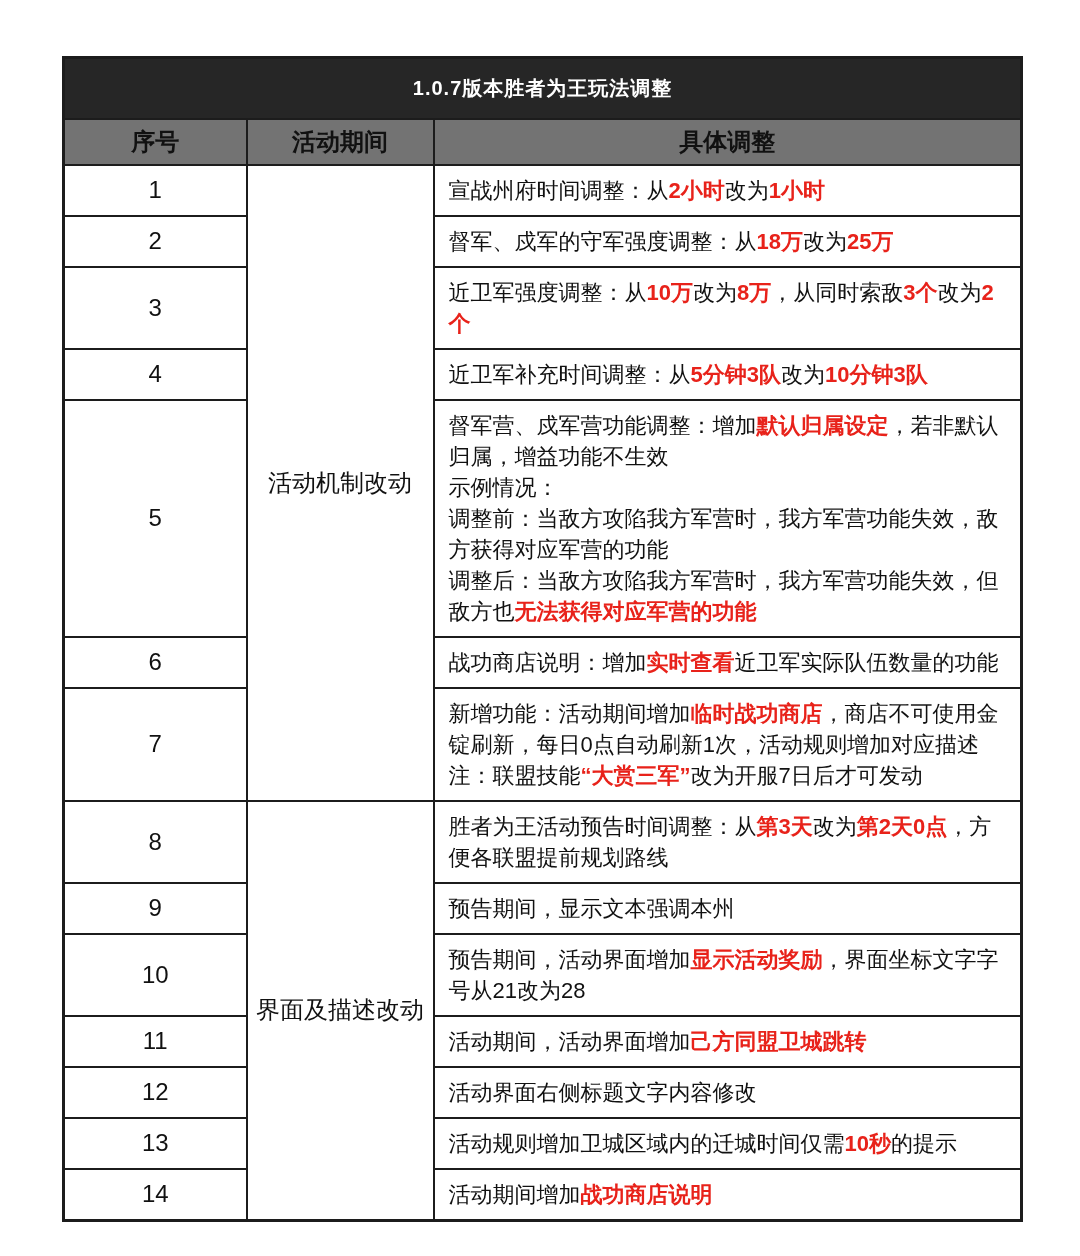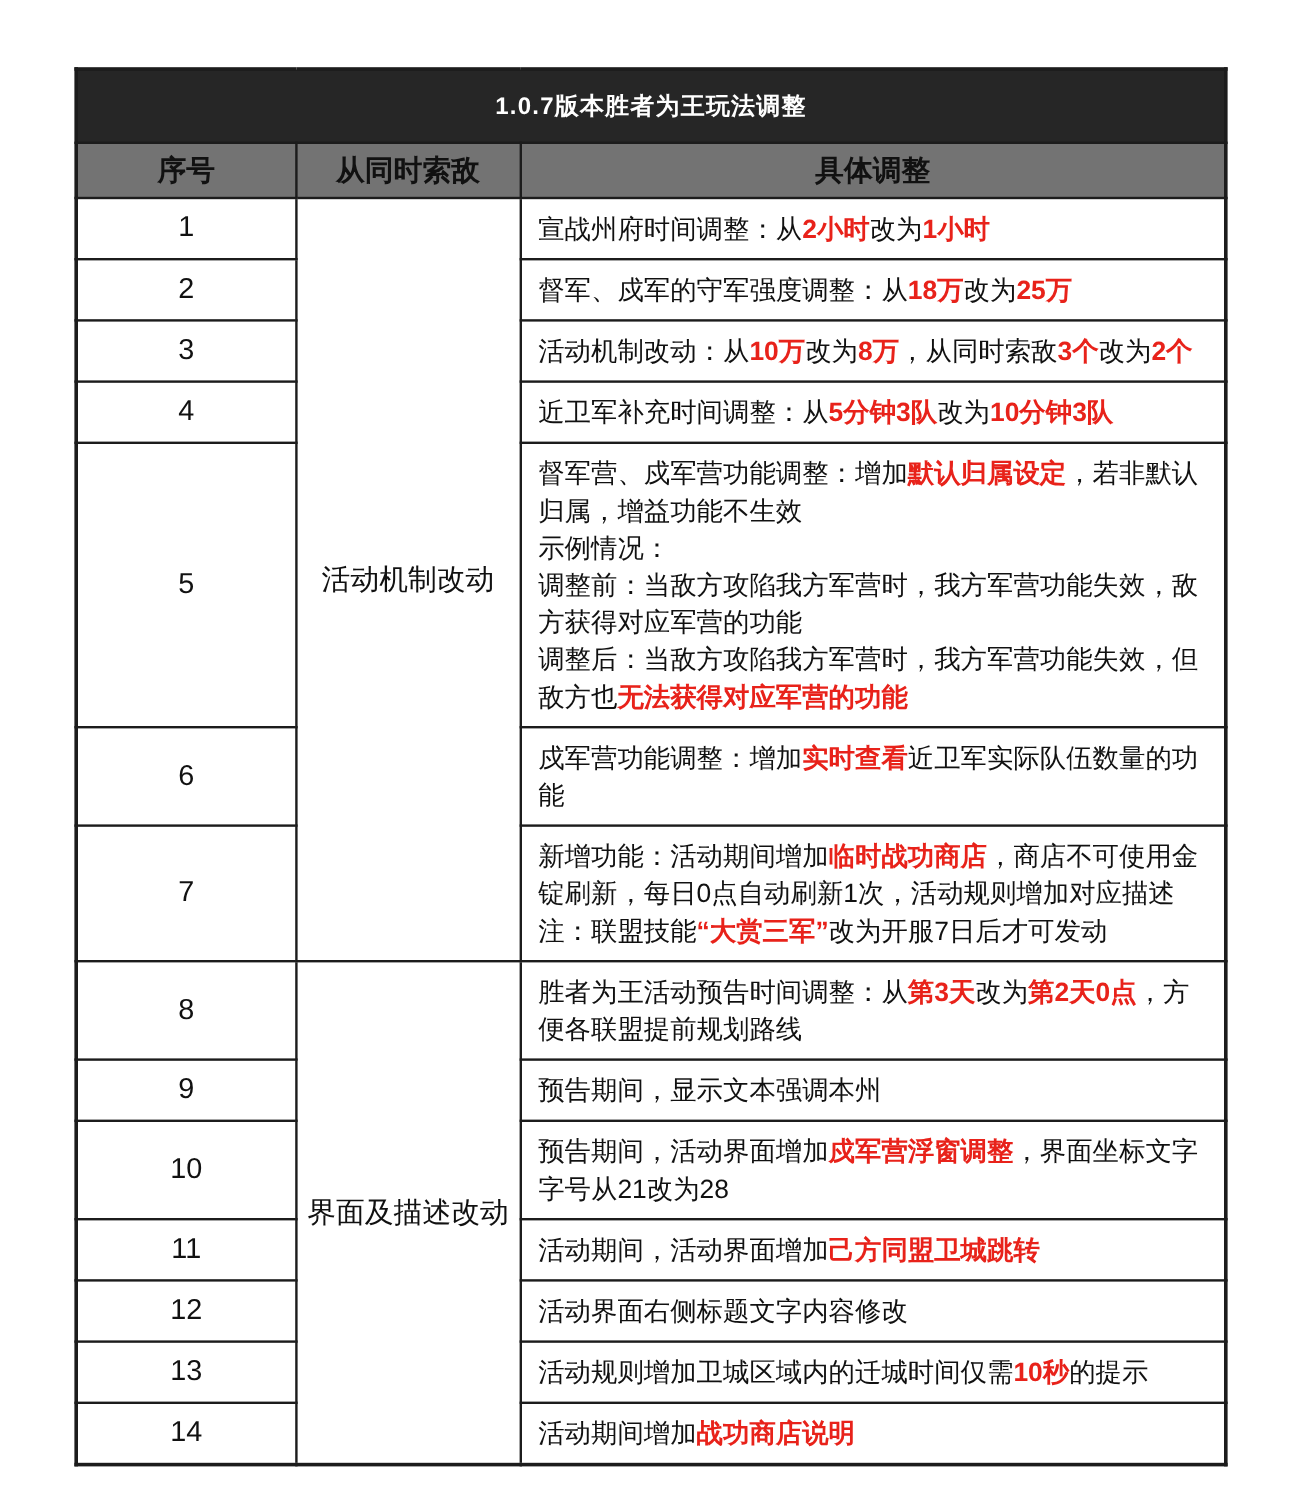--- a/index.html
+++ b/index.html
@@ -85,70 +85,70 @@
       <col style="width:183px">
       <col style="width:187px">
       <col style="width:588px">
     </colgroup>
     <thead>
       <tr>
         <th class="title-cell" colspan="3">1.0.7版本胜者为王玩法调整</th>
       </tr>
       <tr class="col-head">
         <th>序号</th>
-        <th>从同时索敌</th>
+        <th>活动期间</th>
         <th>具体调整</th>
       </tr>
     </thead>
     <tbody>
         <tr>
           <td class="num-cell">1</td>
           <td class="group-cell" rowspan="7">活动机制改动</td>
           <td class="detail-cell"><span>宣战州府时间调整：从</span><span class="red">2小时</span><span>改为</span><span class="red">1小时</span></td>
         </tr>
         <tr>
           <td class="num-cell">2</td>
           <td class="detail-cell"><span>督军、戍军的守军强度调整：从</span><span class="red">18万</span><span>改为</span><span class="red">25万</span></td>
         </tr>
         <tr>
           <td class="num-cell">3</td>
-          <td class="detail-cell"><span>活动机制改动：从</span><span class="red">10万</span><span>改为</span><span class="red">8万</span><span>，从同时索敌</span><span class="red">3个</span><span>改为</span><span class="red">2个</span></td>
+          <td class="detail-cell"><span>近卫军强度调整：从</span><span class="red">10万</span><span>改为</span><span class="red">8万</span><span>，从同时索敌</span><span class="red">3个</span><span>改为</span><span class="red">2个</span></td>
         </tr>
         <tr>
           <td class="num-cell">4</td>
           <td class="detail-cell"><span>近卫军补充时间调整：从</span><span class="red">5分钟3队</span><span>改为</span><span class="red">10分钟3队</span></td>
         </tr>
         <tr>
           <td class="num-cell">5</td>
           <td class="detail-cell"><span>督军营、戍军营功能调整：增加</span><span class="red">默认归属设定</span><span>，若非默认归属，增益功能不生效
 示例情况：
 调整前：当敌方攻陷我方军营时，我方军营功能失效，敌方获得对应军营的功能
 调整后：当敌方攻陷我方军营时，我方军营功能失效，但敌方也</span><span class="red">无法获得对应军营的功能</span></td>
         </tr>
         <tr>
           <td class="num-cell">6</td>
-          <td class="detail-cell"><span>戍军营功能调整：增加</span><span class="red">实时查看</span><span>近卫军实际队伍数量的功能</span></td>
+          <td class="detail-cell"><span>战功商店说明：增加</span><span class="red">实时查看</span><span>近卫军实际队伍数量的功能</span></td>
         </tr>
         <tr>
           <td class="num-cell">7</td>
           <td class="detail-cell"><span>新增功能：活动期间增加</span><span class="red">临时战功商店</span><span>，商店不可使用金锭刷新，每日0点自动刷新1次，活动规则增加对应描述
 注：联盟技能</span><span class="red">“大赏三军”</span><span>改为开服7日后才可发动</span></td>
         </tr>
         <tr>
           <td class="num-cell">8</td>
           <td class="group-cell" rowspan="7">界面及描述改动</td>
           <td class="detail-cell"><span>胜者为王活动预告时间调整：从</span><span class="red">第3天</span><span>改为</span><span class="red">第2天0点</span><span>，方便各联盟提前规划路线</span></td>
         </tr>
         <tr>
           <td class="num-cell">9</td>
           <td class="detail-cell"><span>预告期间，显示文本强调本州</span></td>
         </tr>
         <tr>
           <td class="num-cell">10</td>
-          <td class="detail-cell"><span>预告期间，活动界面增加</span><span class="red">戍军营浮窗调整</span><span>，界面坐标文字字号从21改为28</span></td>
+          <td class="detail-cell"><span>预告期间，活动界面增加</span><span class="red">显示活动奖励</span><span>，界面坐标文字字号从21改为28</span></td>
         </tr>
         <tr>
           <td class="num-cell">11</td>
           <td class="detail-cell"><span>活动期间，活动界面增加</span><span class="red">己方同盟卫城跳转</span></td>
         </tr>
         <tr>
           <td class="num-cell">12</td>
           <td class="detail-cell"><span>活动界面右侧标题文字内容修改</span></td>
         </tr>
         <tr>

